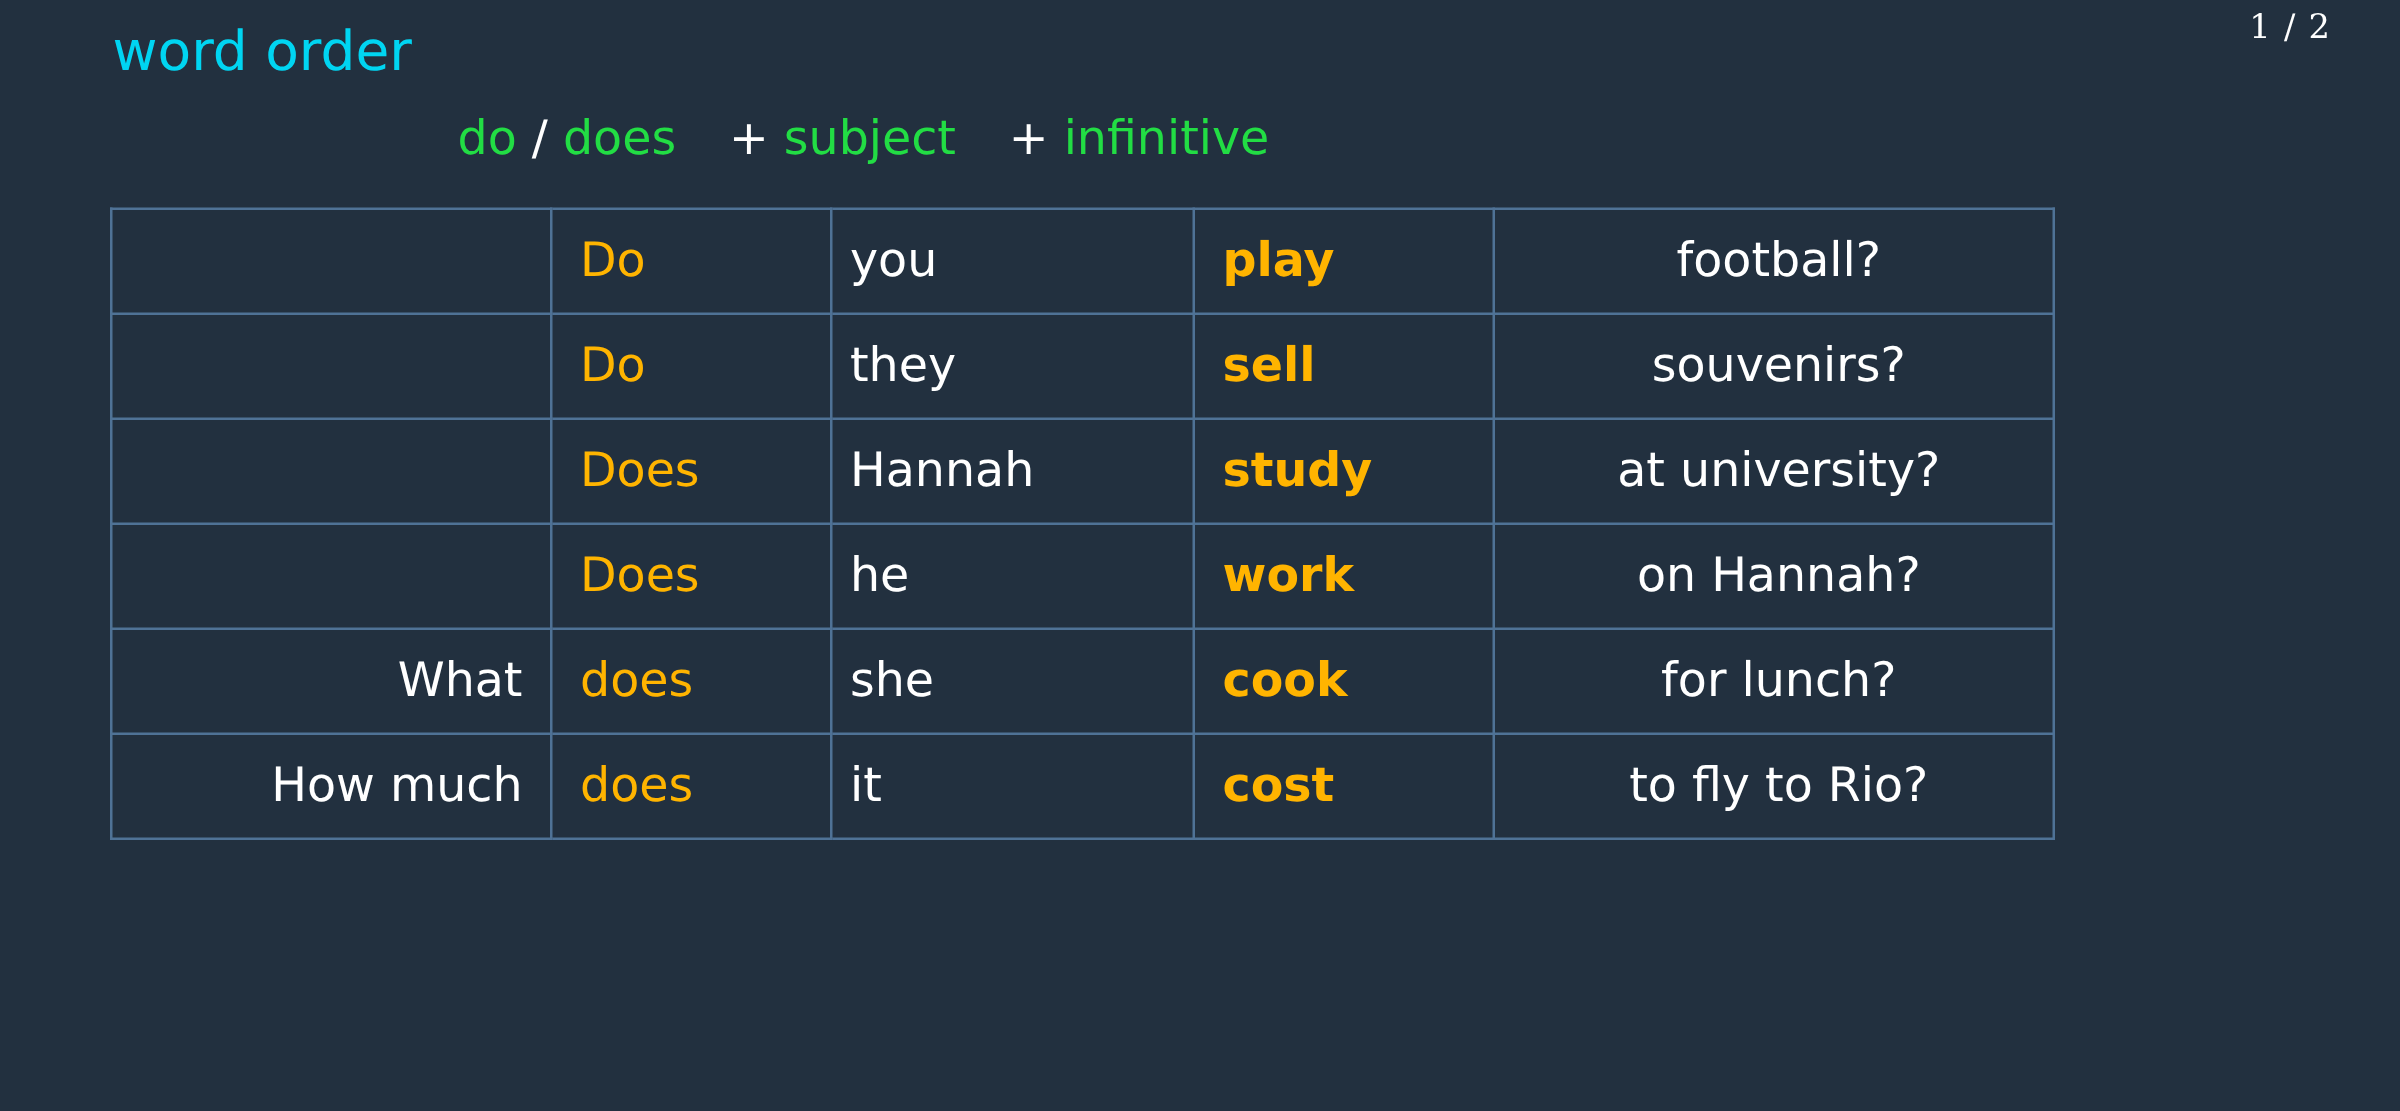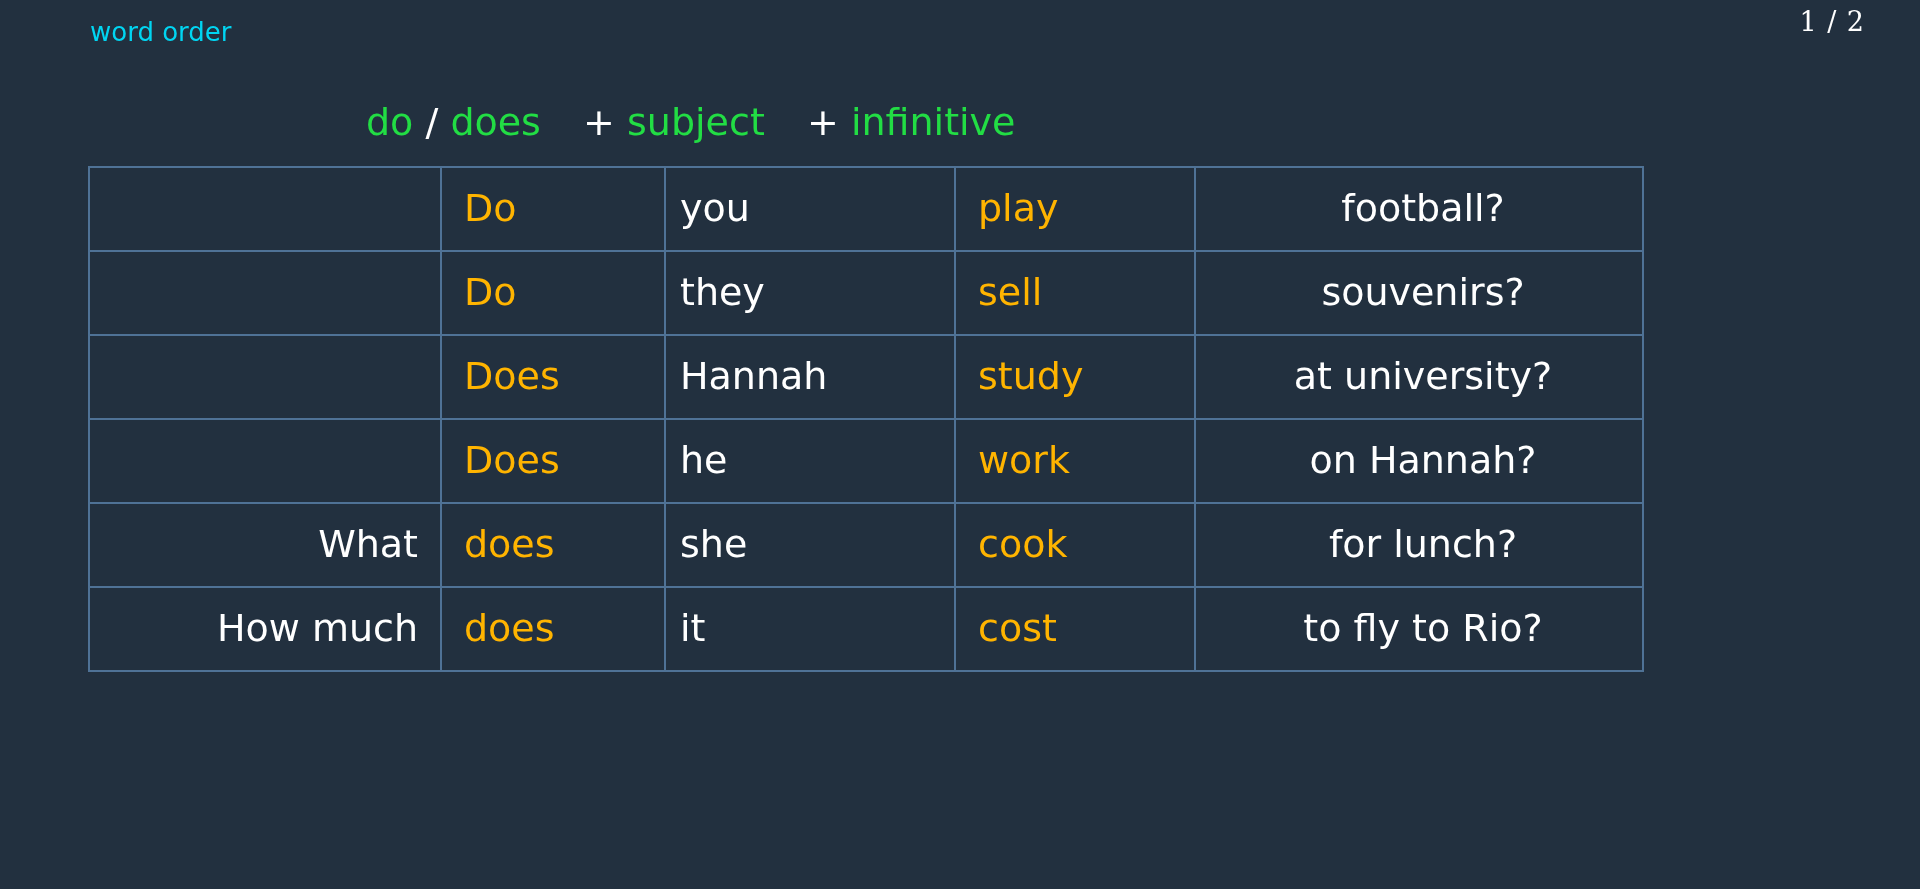--- a/index.html
+++ b/index.html
@@ -26,36 +26,35 @@
     color: #ffffff;
     letter-spacing: 1px;
     white-space: nowrap;
   }
 
   
   #slide-title {
     position: absolute;
     top: 18px;
     left: 90px;
-    font-size: 26px;
+    font-size: 44px;
     color: #00d5f2;
     line-height: 1.1;
     white-space: nowrap;
   }
 
   
   #pattern-line {
     position: absolute;
     top: 88px;
     left: 366px;
     font-size: 38px;
     color: #ffffff;
     white-space: nowrap;
     line-height: 1.2;
-    margin-top: 12px;
   }
   #pattern-line .kw {
     color: #22dd44;
   }
   #pattern-line .op {
     color: #ffffff;
   }
   #pattern-line .gap {
     display: inline-block;
     width: 18px;
@@ -79,21 +78,21 @@
     height: 82px;
     padding: 0 14px;
     vertical-align: middle;
     line-height: 1.05;
     white-space: nowrap;
     overflow: hidden;
   }
   #word-order-table tr > td:nth-child(1) { width: 314px; text-align: right; padding-right: 22px; border-radius: 15px; }
   #word-order-table tr > td:nth-child(2) { width: 186px; text-align: left;  padding-left: 22px; }
   #word-order-table tr > td:nth-child(3) { width: 260px; text-align: left;  }
-  #word-order-table tr > td:nth-child(4) { width: 202px; text-align: left;  padding-left: 22px; }
+  #word-order-table tr > td:nth-child(4) { width: 202px; text-align: left;  padding-left: 22px; font-weight: bold; }
   #word-order-table tr > td:nth-child(5) { width: 410px; text-align: center;  padding-left: 22px; }
 
   .c-white  { color: #ffffff; }
   .c-orange { color: #ffb400; }
 </style>
 </head>
 <body>
 
 <div id="page-indicator">1 / 2</div>
 

